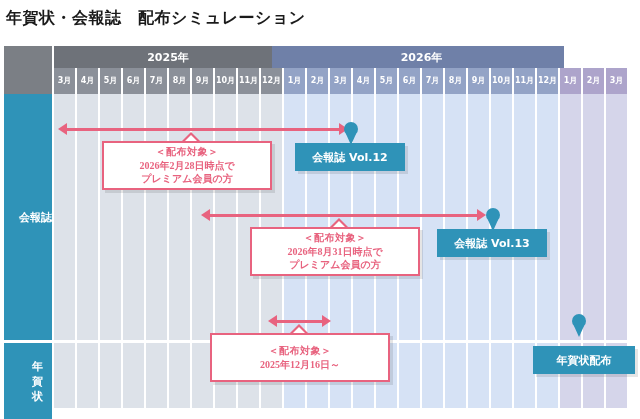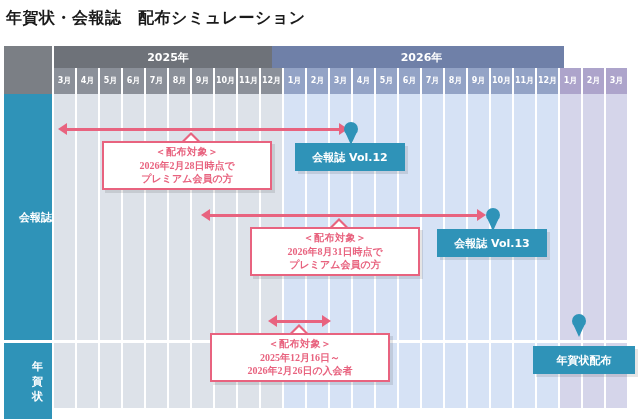--- a/index.html
+++ b/index.html
@@ -305,21 +305,20 @@
 
   <div class="arr-head left" style="left:264px;top:269px;"></div>
   <div class="arrow" style="left:272px;top:274px;width:50px;"></div>
   <div class="arr-head right" style="left:318px;top:269px;"></div>
 
   <div class="notch" style="left:286px;top:278px;"></div>
   <div class="notch-in" style="left:288px;top:281px;"></div>
   <div class="callout" style="left:206px;top:287px;width:180px;height:49px;">
     <span class="ln t">＜配布対象＞</span>
     <span class="ln">2025年12月16日～</span>
-    <span class="ln">2026年2月26日の入会者</span>
   </div>
 
   <div class="pin-dot" style="left:568px;top:268px;"></div>
   <div class="pin-stem" style="left:570px;top:280px;"></div>
   <div class="pin-label" style="left:529px;top:289px;width:102px;margin-top:11px;">
     <span>年賀状配布</span>
   </div>
 
 </div>
 

